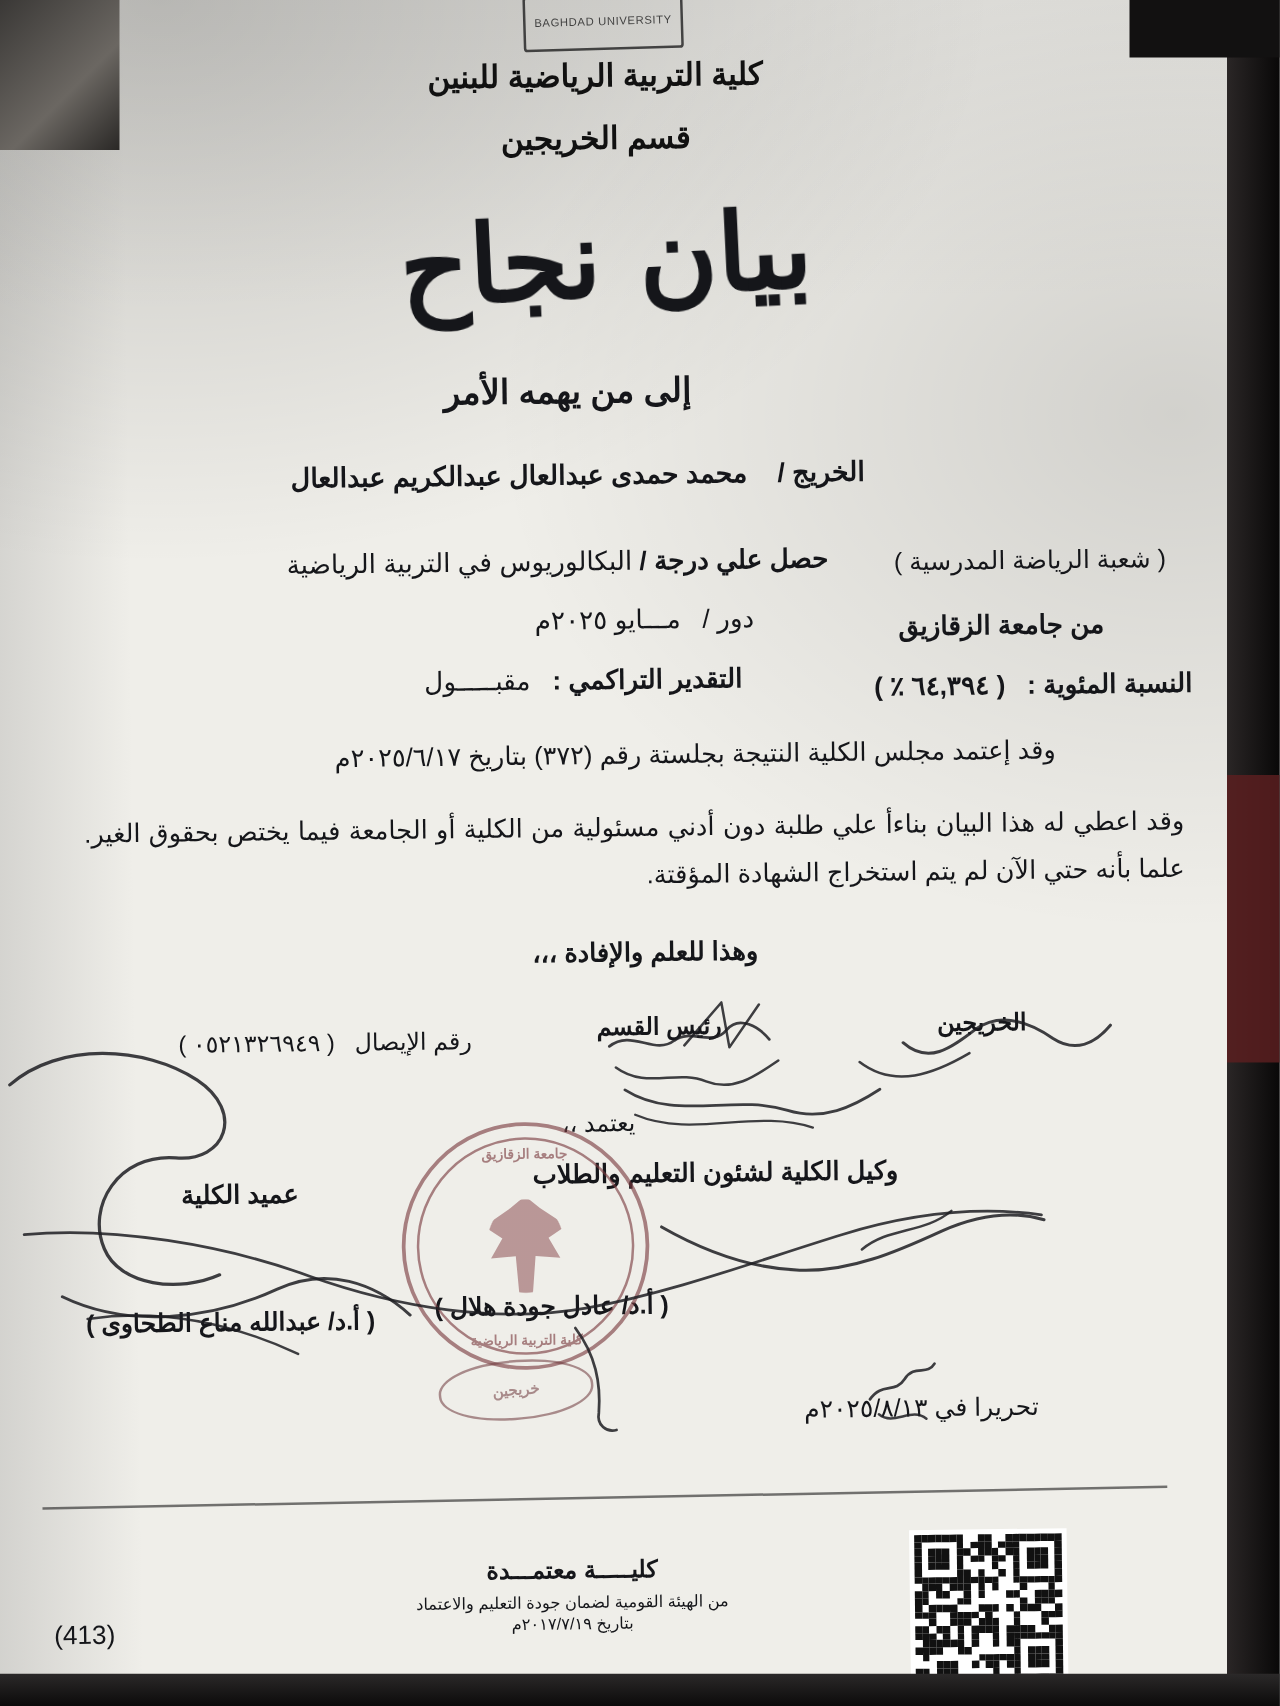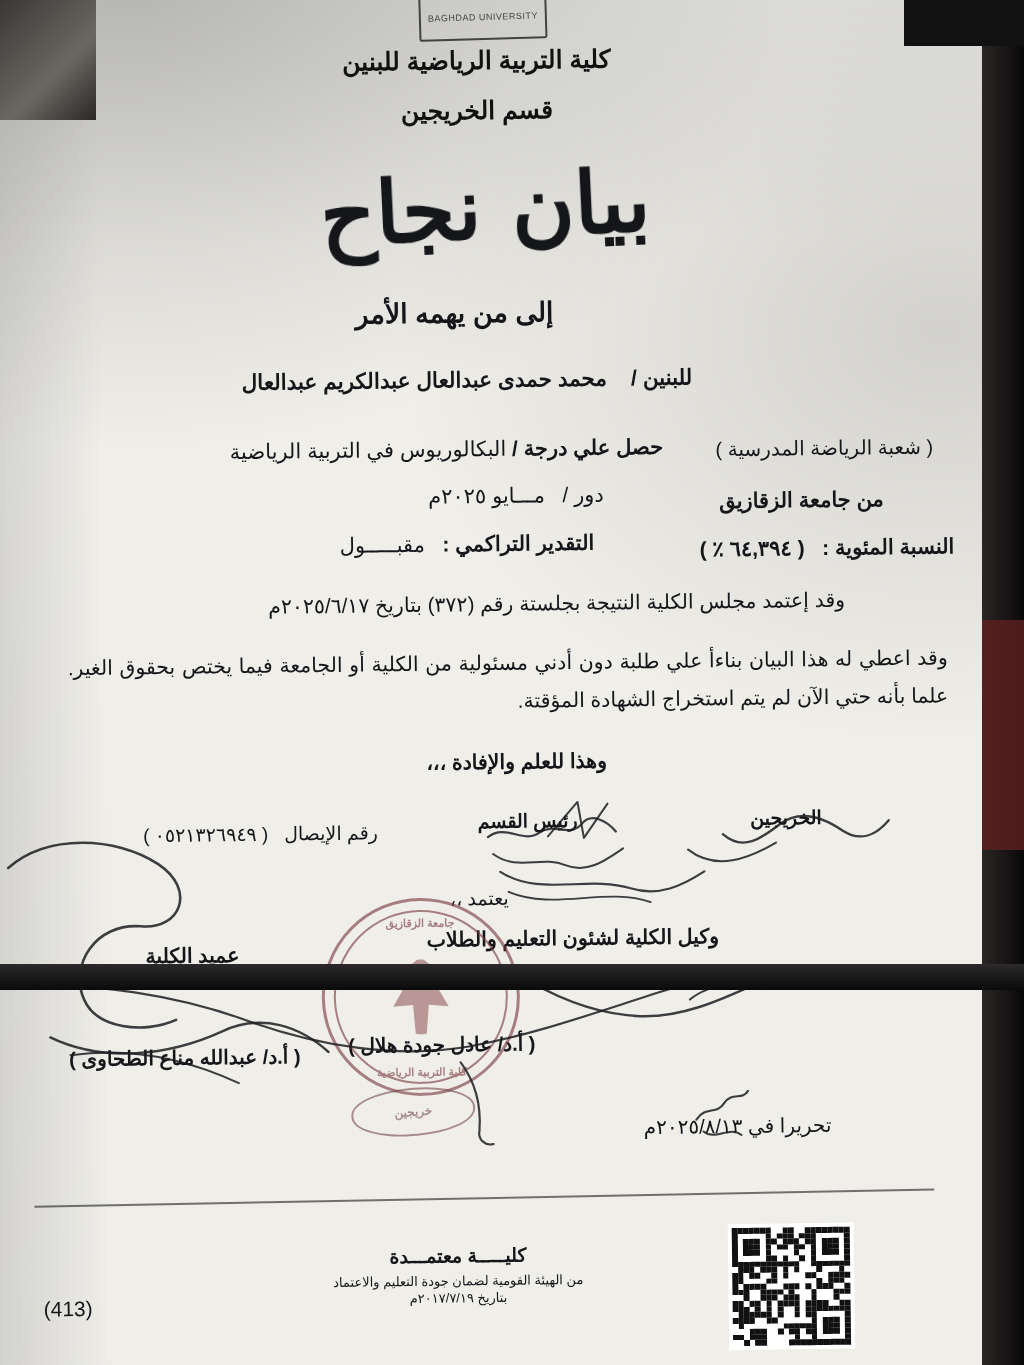--- a/index.html
+++ b/index.html
@@ -1,18 +1,18 @@
 <!DOCTYPE html>
 <html lang="ar" dir="rtl"><head>
 <meta charset="utf-8">
 <style>
   html,body{margin:0;padding:0;background:#1b1b1b;}
   body{width:1024px;height:1365px;overflow:hidden;font-family:"Liberation Sans",sans-serif;}
 
-  #page{position:relative;width:1024px;height:990px;background:#ffffff;}
+  #page{position:relative;width:1024px;height:1365px;background:#ffffff;}
 
   
   #paper{
     position:absolute;
     left:-14px; top:-8px;
     width:1010px; height:1380px;
     background:#efeee9;
     transform:rotate(-0.7deg);
     transform-origin:50% 50%;
     box-shadow:0 0 28px rgba(0,0,0,.55);
@@ -163,21 +163,21 @@
       </div>
 
       <div class="hdr" id="hdr1">كلية التربية الرياضية للبنين</div>
       <div class="hdr" id="hdr2">قسم الخريجين</div>
 
       <div id="title-calig">بيان نجاح</div>
 
       <div id="to-whom">إلى من يهمه الأمر</div>
 
       <div class="line" id="grad-row">
-        <span>للبنين /</span>
+        <span>الخريج /</span>
         &nbsp;&nbsp;
         <span class="nm">محمد حمدى عبدالعال عبدالكريم عبدالعال</span>
       </div>
 
       <div class="line" id="degree-row">
         <span class="bold">حصل علي درجة /</span>
         <span>البكالوريوس في التربية الرياضية</span>
       </div>
       <div class="line" id="degree-branch">( شعبة الرياضة المدرسية )</div>
 

